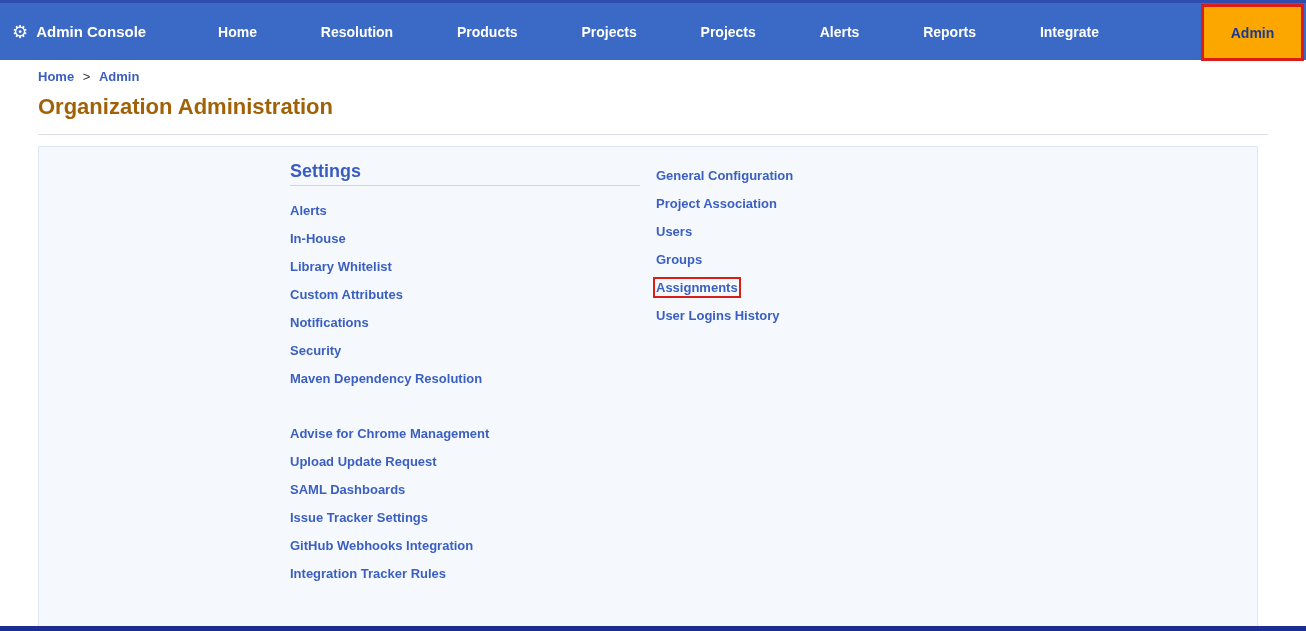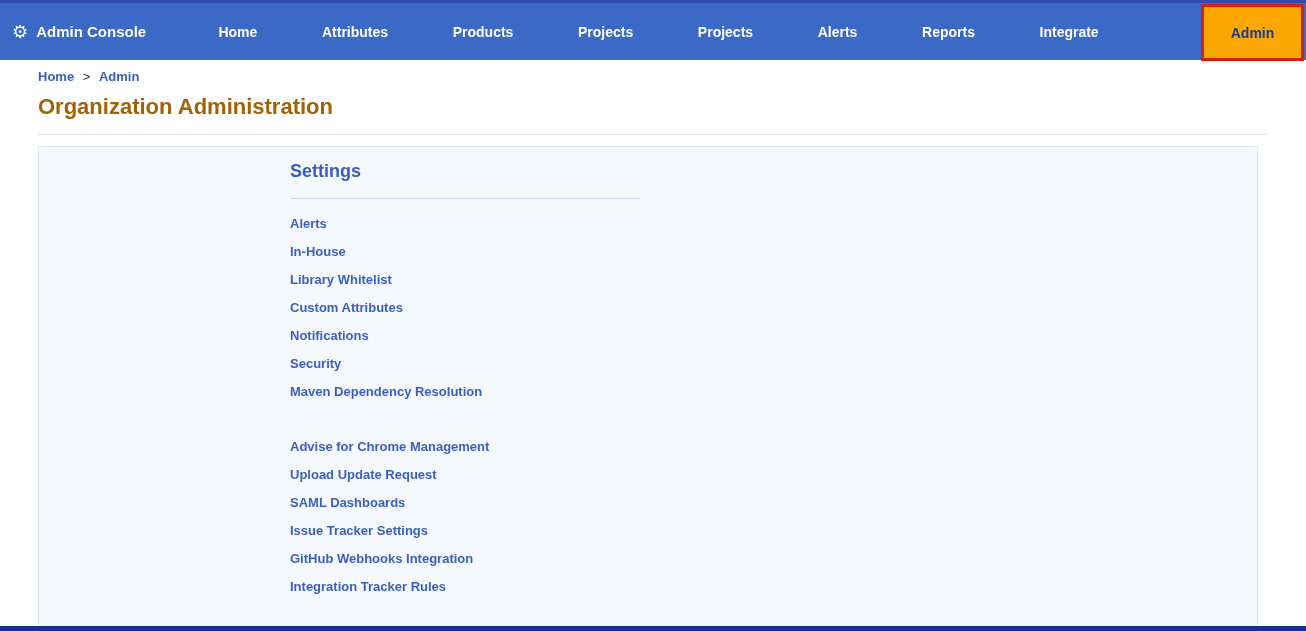--- a/index.html
+++ b/index.html
@@ -112,21 +112,21 @@
     display: flex;
     gap: 16px;
   }
   .col { width: 350px; display: flex; flex-direction: column; }
   .section { display: flex; flex-direction: column; }
   .section + .section { margin-top: 27px; }
   .section-title {
     font-size: 18px;
     font-weight: 600;
     color: #3a5cc0;
-    padding-bottom: 16px;
+    padding-bottom: 3px;
     border-bottom: 1px solid #ccd6e8;
     margin-bottom: 10px;
   }
   .links { display: flex; flex-direction: column; }
   .menu-link {
     color: #3b5fc0;
     font-size: 13px;
     font-weight: 700;
     line-height: 15px;
     margin: 6.5px 0;
@@ -150,21 +150,21 @@
 </head>
 <body>
 
 <div class="topnav">
   <div class="brand">
     <span class="gear">⚙</span>
     <span>Admin Console</span>
   </div>
   <div class="nav-items">
       <a class="nav-item">Home</a>
-      <a class="nav-item">Attributes</a>
+      <a class="nav-item">Resolution</a>
       <a class="nav-item">Products</a>
       <a class="nav-item">Projects</a>
       <a class="nav-item">Projects</a>
       <a class="nav-item">Alerts</a>
       <a class="nav-item">Reports</a>
       <a class="nav-item">Integrate</a>
     </div>
   <div class="admin-box">
     <button class="admin-btn">Admin</button>
   </div>
@@ -203,19 +203,27 @@
             <a class="menu-link">SAML Dashboards</a>
             <a class="menu-link">Issue Tracker Settings</a>
             <a class="menu-link">GitHub Webhooks Integration</a>
             <a class="menu-link">Integration Tracker Rules</a>
           </div>
       </div>
     </div>
 
     <div class="col">
       <div class="section">
+        <div class="links">
+            <a class="menu-link">General Configuration</a>
+            <a class="menu-link">Project Association</a>
+            <a class="menu-link">Users</a>
+            <a class="menu-link">Groups</a>
+            <a class="menu-link annotated">Assignments</a>
+            <a class="menu-link">User Logins History</a>
+          </div>
       </div>
     </div>
 
   </div>
 </div>
 
 <div class="bottom-strip"></div>
 
 </body></html>

